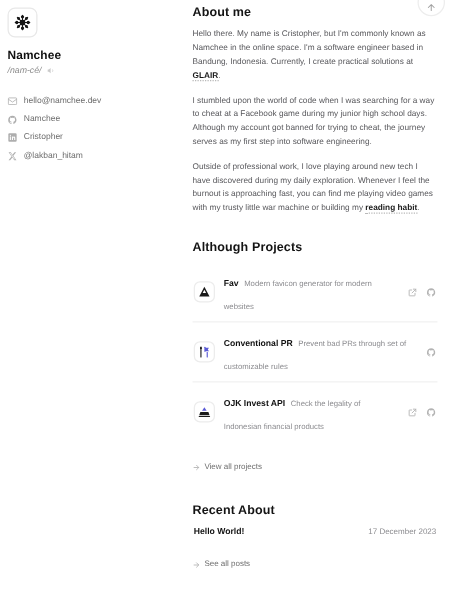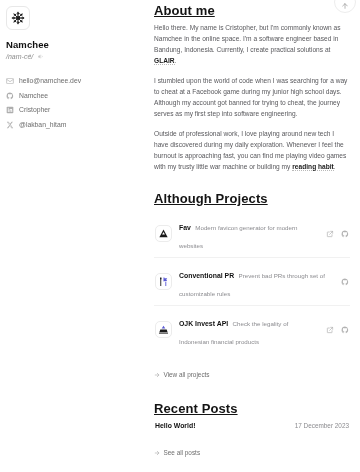--- a/index.html
+++ b/index.html
@@ -30,22 +30,22 @@
   .speaker { width: 7px; height: 7px; opacity: .45; display: block; }
 
   .contacts { display: flex; flex-direction: column; gap: 6.5px; }
   .contact { display: flex; align-items: center; gap: 5px; cursor: pointer; }
   .contact .ic { width: 8px; height: 8px; flex: 0 0 8px; display: block; opacity: .55; }
   .contact .tx { font-size: 6.8px; color: #6d6d6d; line-height: 8px; }
 
   
   .main { flex: 1; padding: 6px 10px 0 4px; }
   .sec-title {
-    font-size: 13px; font-weight: bold; color: #141414;
-    line-height: 9px; margin-bottom: 7px; letter-spacing: .1px; text-decoration: underline;
+    font-size: 10px; font-weight: bold; color: #141414;
+    line-height: 9px; margin-bottom: 7px; letter-spacing: .1px;
   }
   p.body {
     font-size: 6.6px; color: #58585c; line-height: 11px;
     margin-bottom: 9px; letter-spacing: .01px;
   }
   p.body:last-of-type { margin-bottom: 0; }
   .lnk { color: #1b1b1b; font-weight: bold; border-bottom: 1px dotted #b9b9b9; }
 
   .gap-lg { height: 22px; }
   .gap-sm { height: 11px; }
@@ -255,21 +255,21 @@
     <span class="morelink">
       <svg class="arw" viewBox="0 0 24 24" fill="none" stroke="#6d6d6d" stroke-width="2.6" stroke-linecap="round" stroke-linejoin="round">
         <path d="M5 12h14M13 5l7 7-7 7"></path>
       </svg>
       <span>View all projects</span>
     </span>
 
     <div class="gap-lg"></div>
 
     
-    <div class="sec-title">Recent Posts</div>
+    <div class="sec-title">Recent About</div>
     <div class="post">
       <span class="post-t">Hello World!</span>
       <span class="post-d">17 December 2023</span>
     </div>
 
     <div class="gap-sm"></div>
 
     <span class="morelink">
       <svg class="arw" viewBox="0 0 24 24" fill="none" stroke="#6d6d6d" stroke-width="2.6" stroke-linecap="round" stroke-linejoin="round">
         <path d="M5 12h14M13 5l7 7-7 7"></path>

